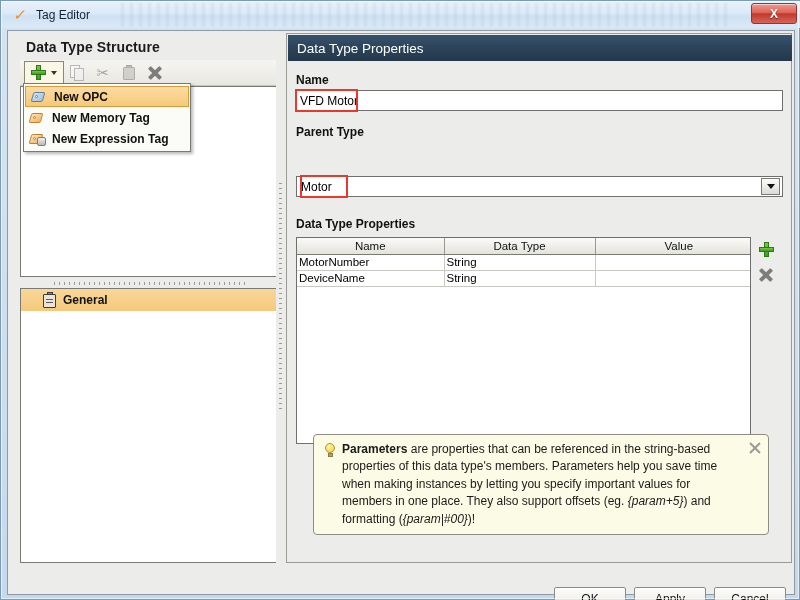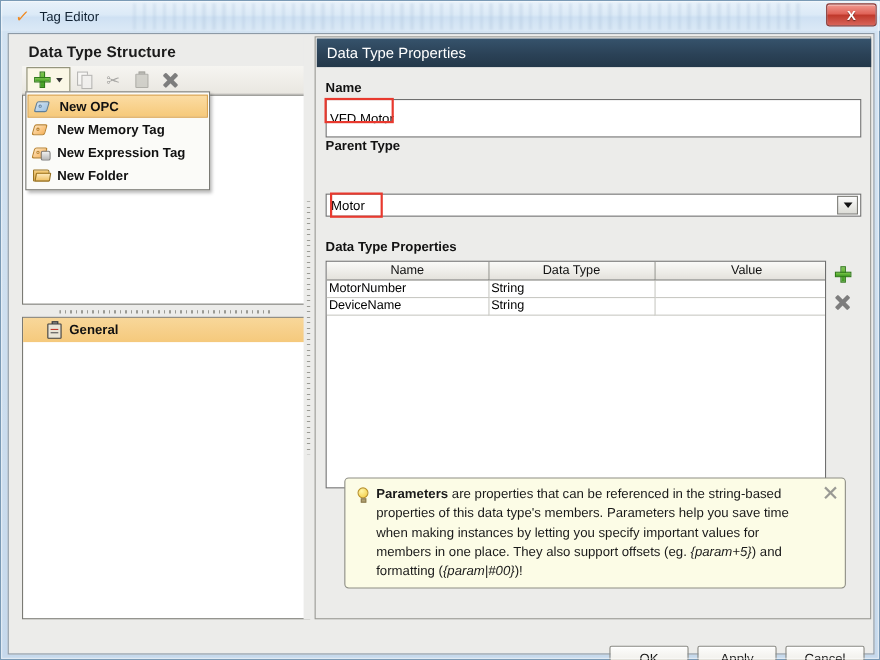--- a/index.html
+++ b/index.html
@@ -417,21 +417,21 @@
       <div class="dots"></div>
     </div>
 
     <div id="right-pane">
 
       <div id="dtp-header">
         <span>Data Type Properties</span>
       </div>
 
       <div class="field-label" style="left:9px; top:39px;">Name</div>
-      <div class="text-input" style="left:9px; top:56px; width:487px; height:35px;">
+      <div class="text-input" style="left:9px; top:56px; width:487px; height:21px;">
         <span>VFD Motor</span>
       </div>
       <div class="redbox" style="left:8px; top:55px; width:63px; height:23px;"></div>
 
       <div class="field-label" style="left:9px; top:91px;">Parent Type</div>
       <div id="parent-combo">
         <span class="val">Motor</span>
         <span class="arrow-btn">
             <span class="tri"></span>
           </span>
@@ -528,22 +528,15 @@
       <span class="mi-label">New Memory Tag</span>
     </div>
     <div class="menu-item">
       <span class="tag-icon orange">
           <span class="body"></span>
           <span class="hole"></span>
           <span class="badge"></span>
         </span>
       <span class="mi-label">New Expression Tag</span>
     </div>
-    <div class="menu-item">
-      <span class="folder-icon">
-          <span class="back"></span>
-          <span class="front"></span>
-        </span>
-      <span class="mi-label">New Folder</span>
-    </div>
   </div>
 
 </div>
 
 </body></html>

